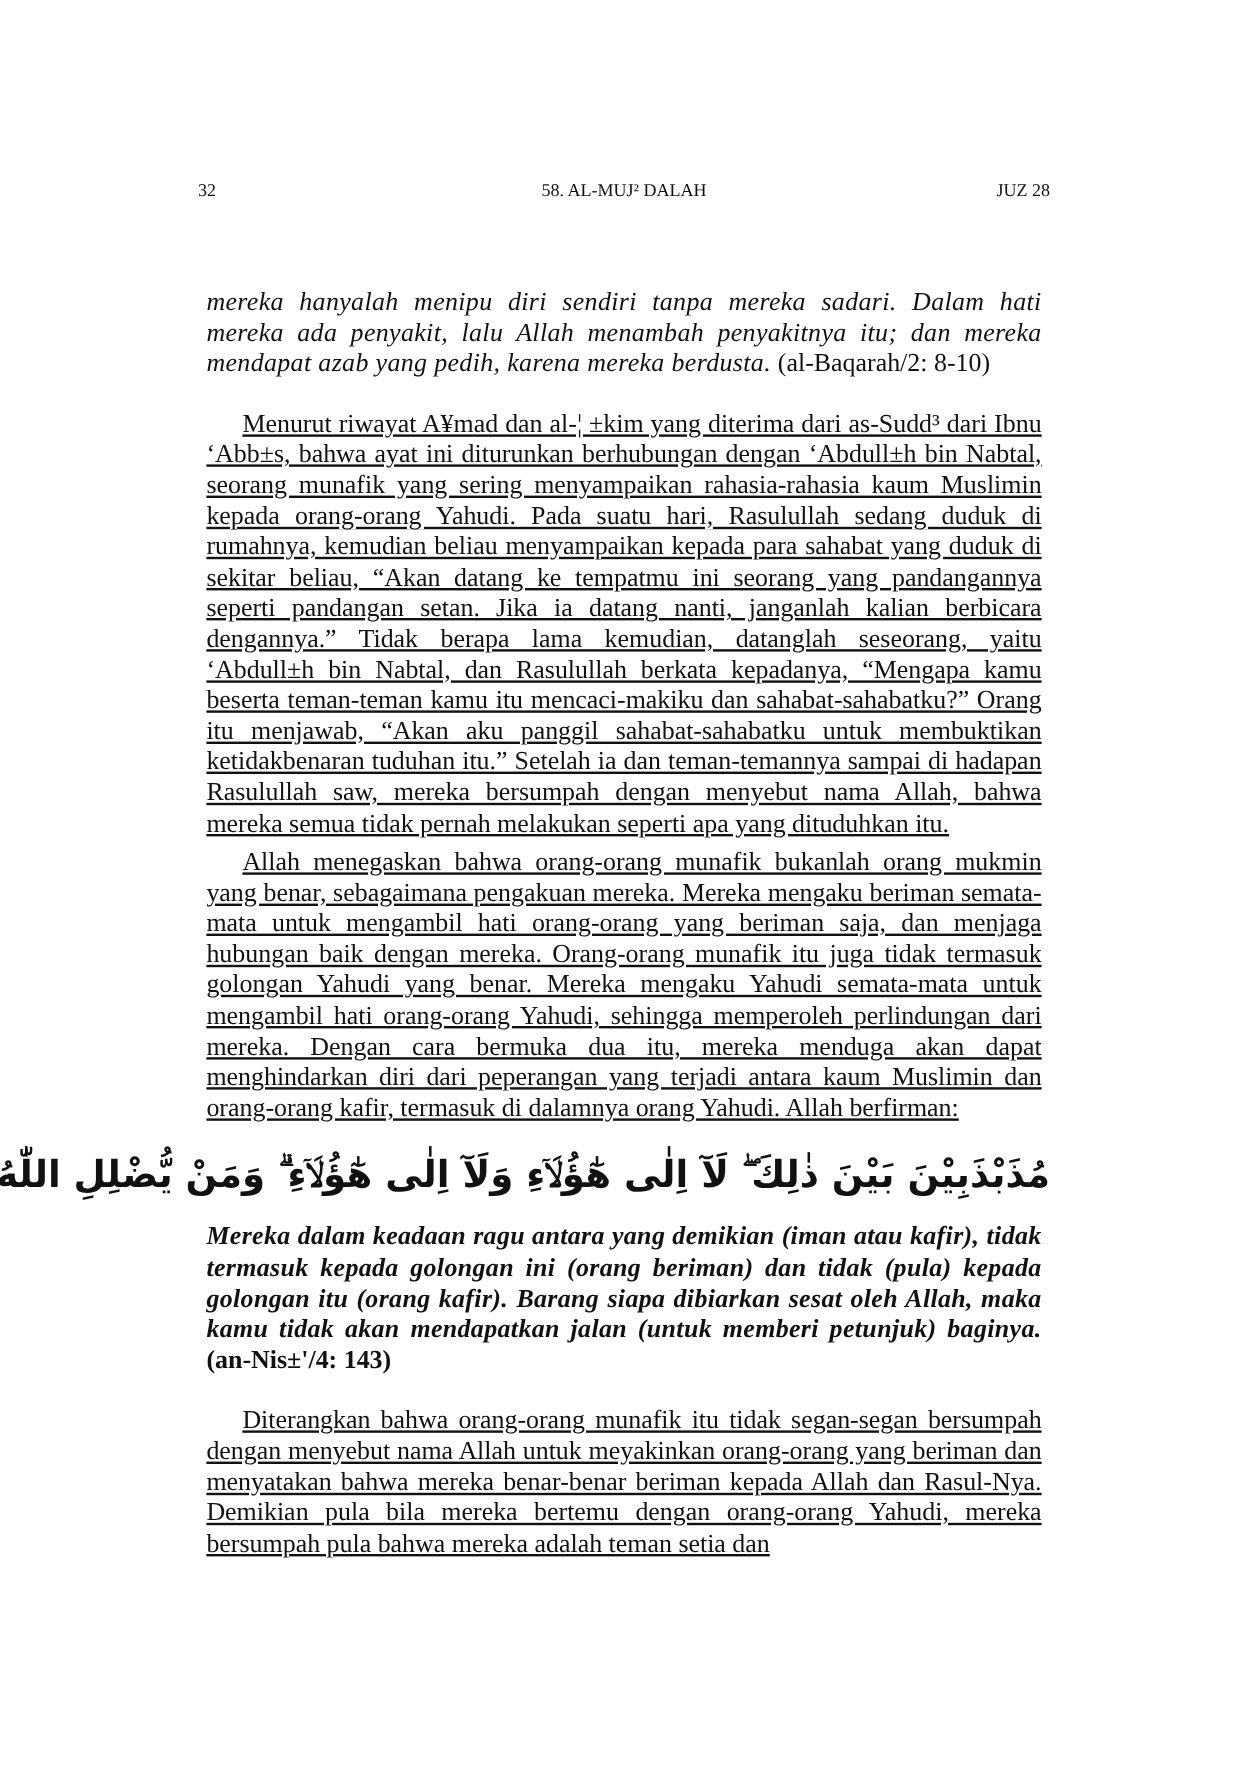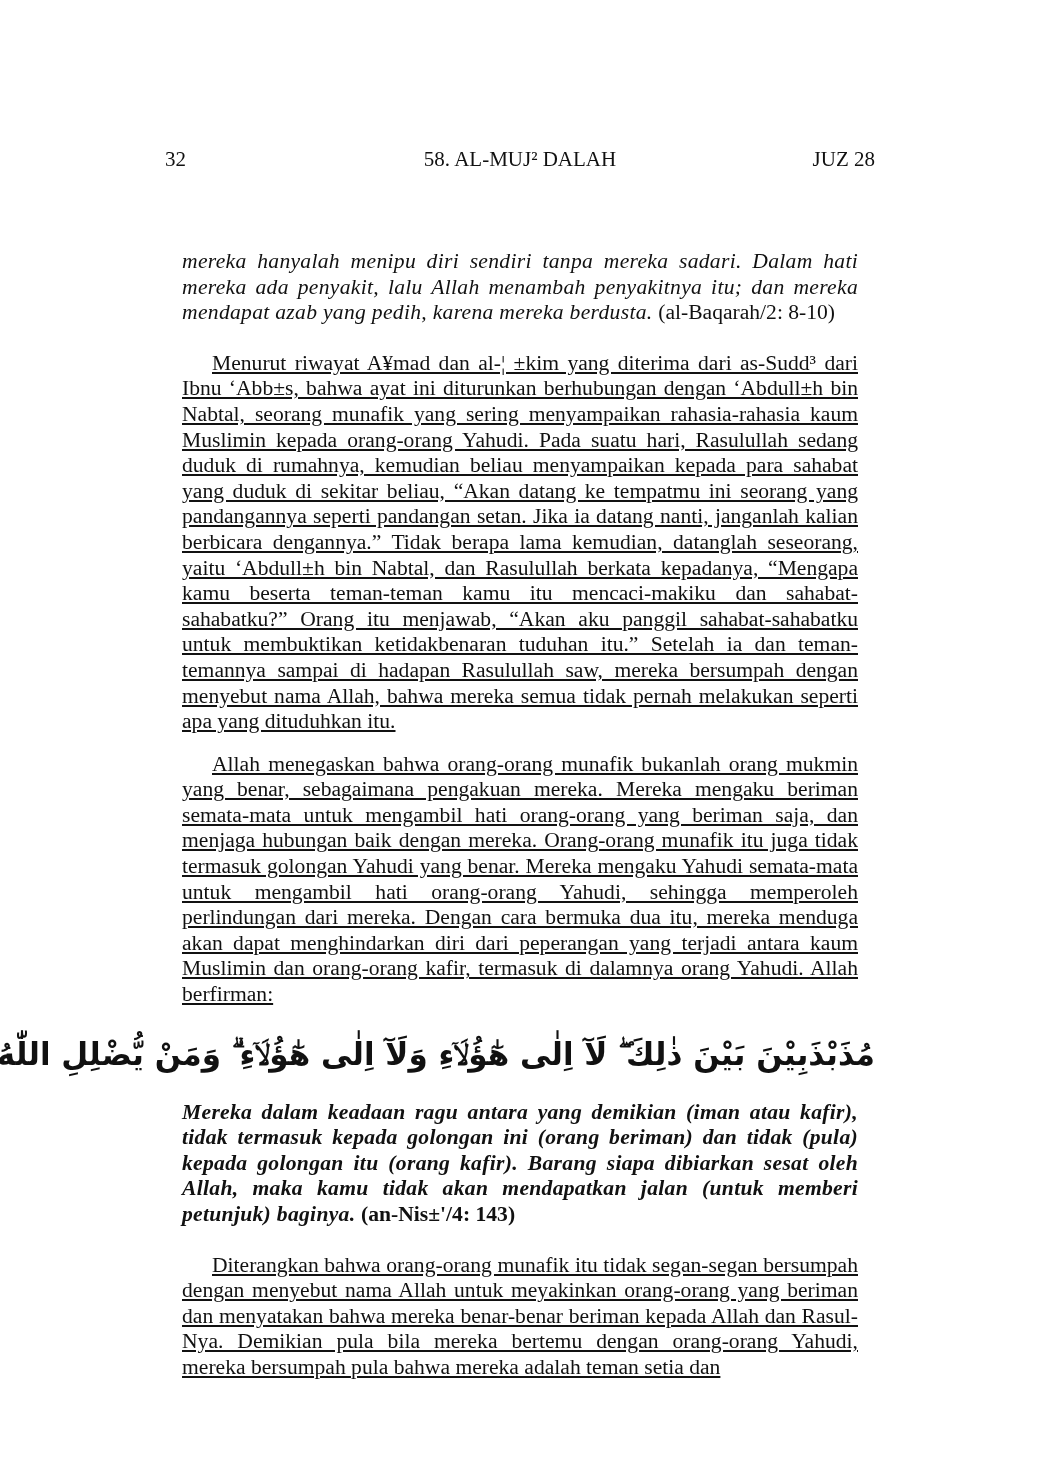--- a/index.html
+++ b/index.html
@@ -14,21 +14,21 @@
       overflow: hidden;
       font-family: "Liberation Serif", "DejaVu Serif", serif;
       color: #111111;
     }
     .page-header {
       position: absolute;
       left: 165px;
       top: 145px;
       width: 710px;
       height: 28px;
-      font-size: 21px;
+      font-size: 15px;
       line-height: 28px;
     }
     .page-header .page-number {
       position: absolute;
       left: 0;
       top: 0;
     }
     .page-header .chapter-title {
       position: absolute;
       left: 0;
@@ -44,21 +44,21 @@
     .content {
       position: absolute;
       left: 165px;
       top: 232px;
       width: 710px;
       font-size: 21.6px;
       line-height: 25.6px;
       text-align: justify;
     }
     .content p {
-      margin: 17px;
+      margin: 7px;
       text-align: justify;
     }
     .translation {
       font-style: italic;
       letter-spacing: 0.3px;
     }
     .translation .ref {
       font-style: normal;
       letter-spacing: 0;
     }

